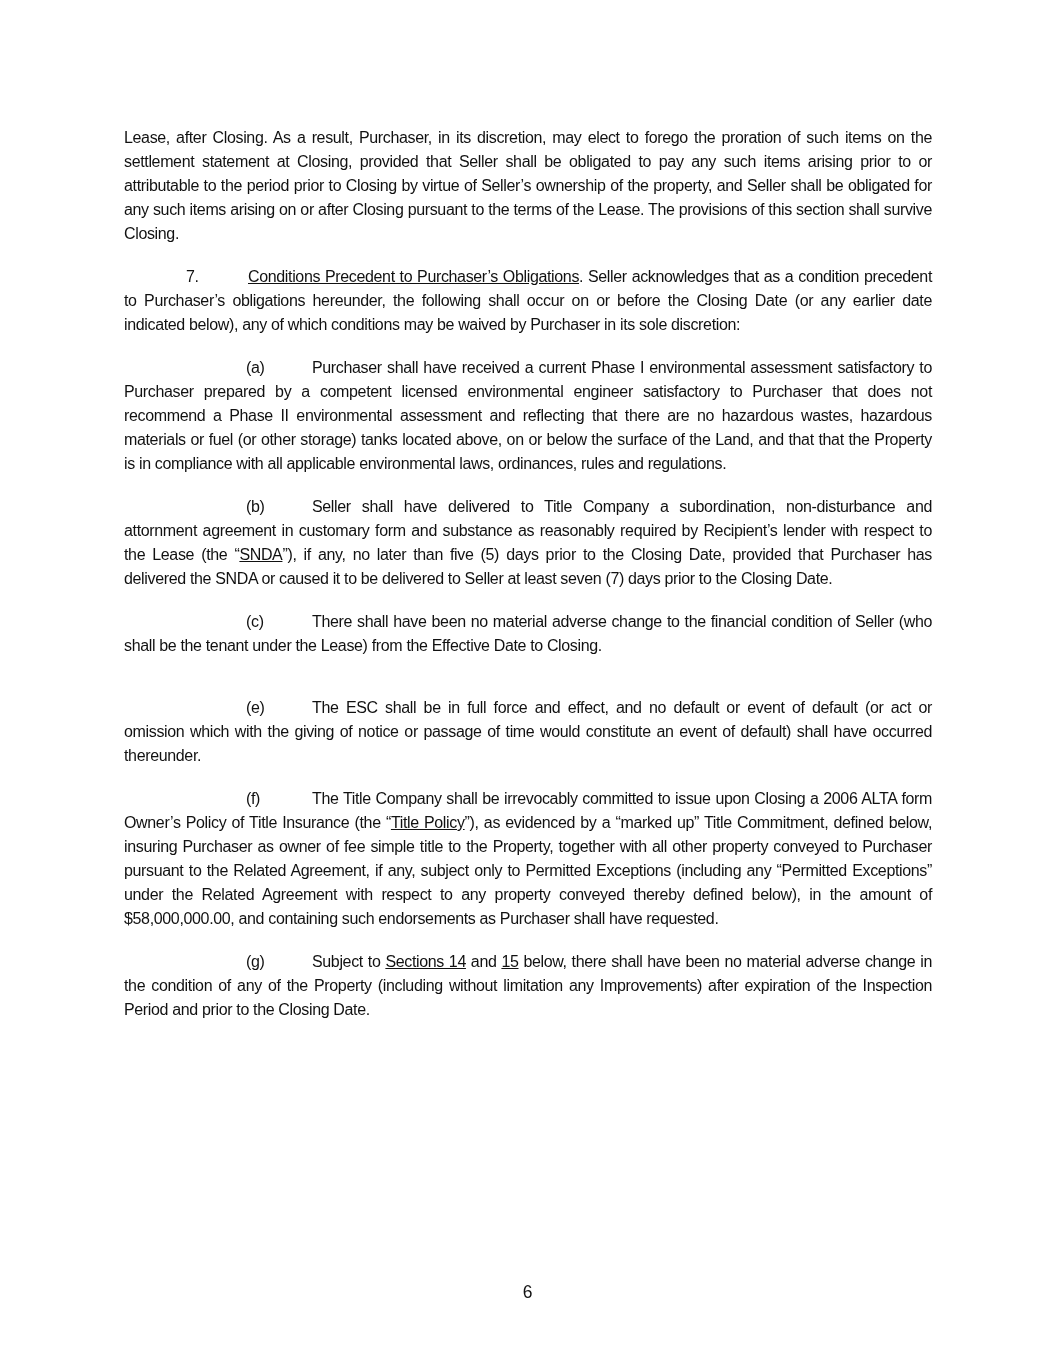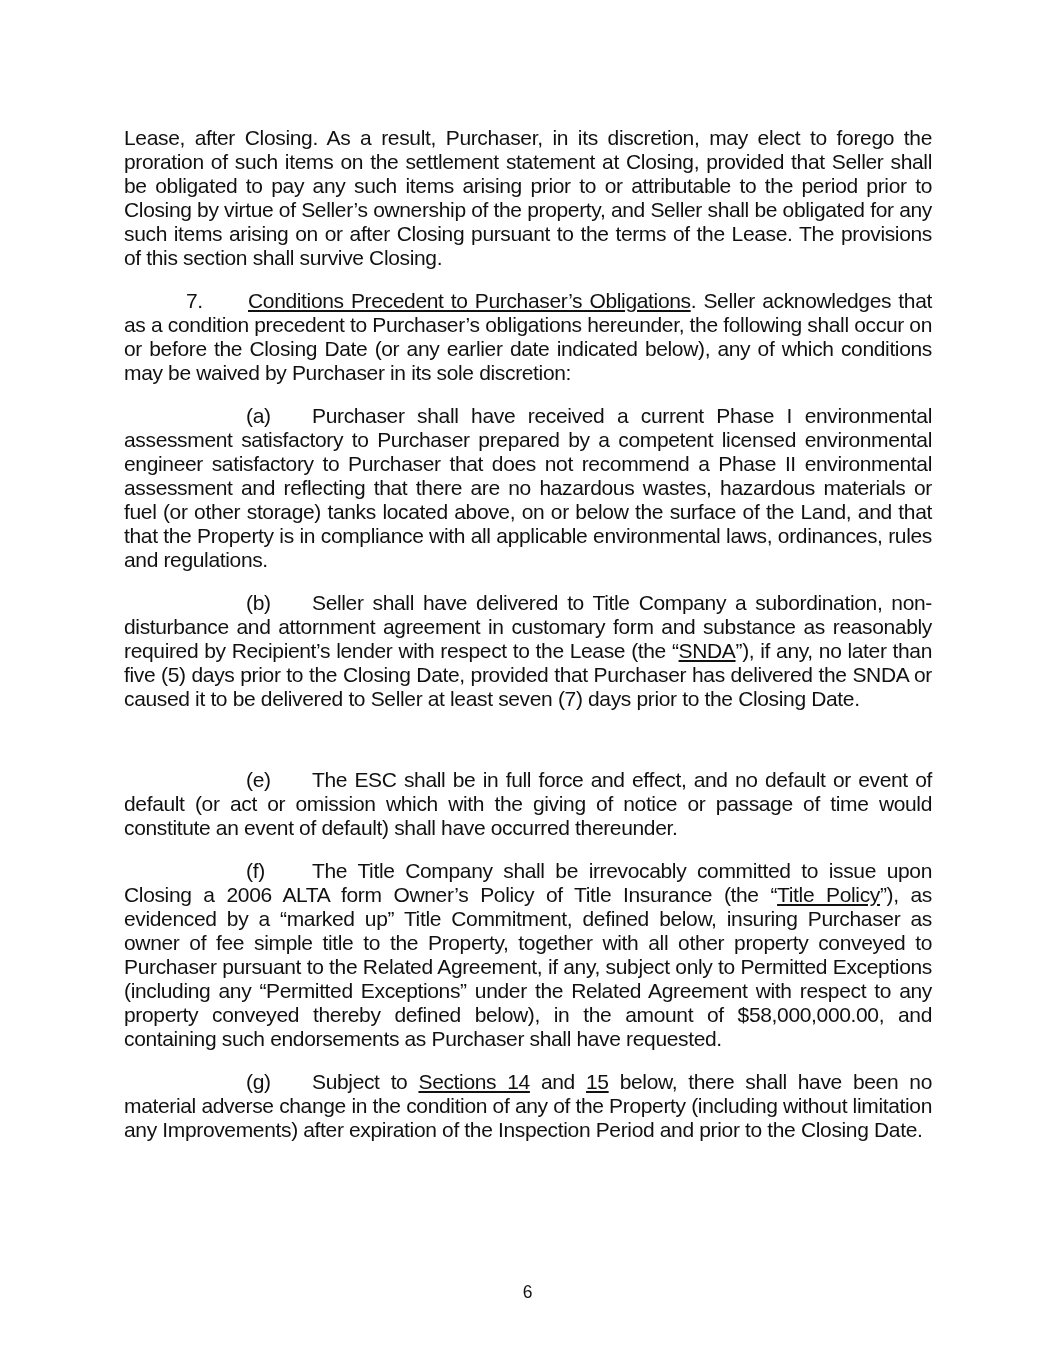--- a/index.html
+++ b/index.html
@@ -3,21 +3,21 @@
   <meta charset="utf-8">
   <style>
     html, body { margin: 0; padding: 0; background: #ffffff; }
     body {
       width: 1055px; height: 1365px; position: relative; overflow: hidden;
       font-family: "Liberation Sans", sans-serif;
       color: #111111;
     }
     .page {
       position: absolute; left: 124px; top: 126px; width: 808px;
-      font-size: 21px; line-height: 24px;
+      font-size: 16px; line-height: 24px;
       letter-spacing: -0.35px;
     }
     .para { margin: 0; text-align: justify; text-align-last: left; }
     .gap { height: 19px; }
     .ind1 { display: inline-block; width: 62px; }
     .sec-num { display: inline-block; width: 62px; }
     .ind2 { display: inline-block; width: 122px; }
     .lbl { display: inline-block; width: 66px; }
     .u { text-decoration: underline; }
     .pagenum {
@@ -39,20 +39,21 @@
   <div class="gap"></div>
 
   <p class="para"><span class="ind2"></span><span class="lbl">(a)</span><span>Purchaser shall have received a current Phase I environmental assessment satisfactory to Purchaser prepared by a competent licensed environmental engineer satisfactory to Purchaser that does not recommend a Phase II environmental assessment and reflecting that there are no hazardous wastes, hazardous materials or fuel (or other storage) tanks located above, on or below the surface of the Land, and that that the Property is in compliance with all applicable environmental laws, ordinances, rules and regulations.</span></p>
 
   <div class="gap"></div>
 
   <p class="para"><span class="ind2"></span><span class="lbl">(b)</span><span>Seller shall have delivered to Title Company a subordination, non-disturbance and attornment agreement in customary form and substance as reasonably required by Recipient’s lender with respect to the Lease (the “</span><span class="u">SNDA</span><span>”), if any, no later than five (5) days prior to the Closing Date, provided that Purchaser has delivered the SNDA or caused it to be delivered to Seller at least seven (7) days prior to the Closing Date.</span></p>
 
   <div class="gap"></div>
 
+  <p class="para"><span class="ind2"></span><span class="lbl">(c)</span><span>There shall have been no material adverse change to the financial condition of Seller (who shall be the tenant under the Lease) from the Effective Date to Closing.</span></p>
 
   <div class="gap"></div>
 
 
   <div class="gap"></div>
 
   <p class="para"><span class="ind2"></span><span class="lbl">(e)</span><span>The ESC shall be in full force and effect, and no default or event of default (or act or omission which with the giving of notice or passage of time would constitute an event of default) shall have occurred thereunder.</span></p>
 
   <div class="gap"></div>
 

